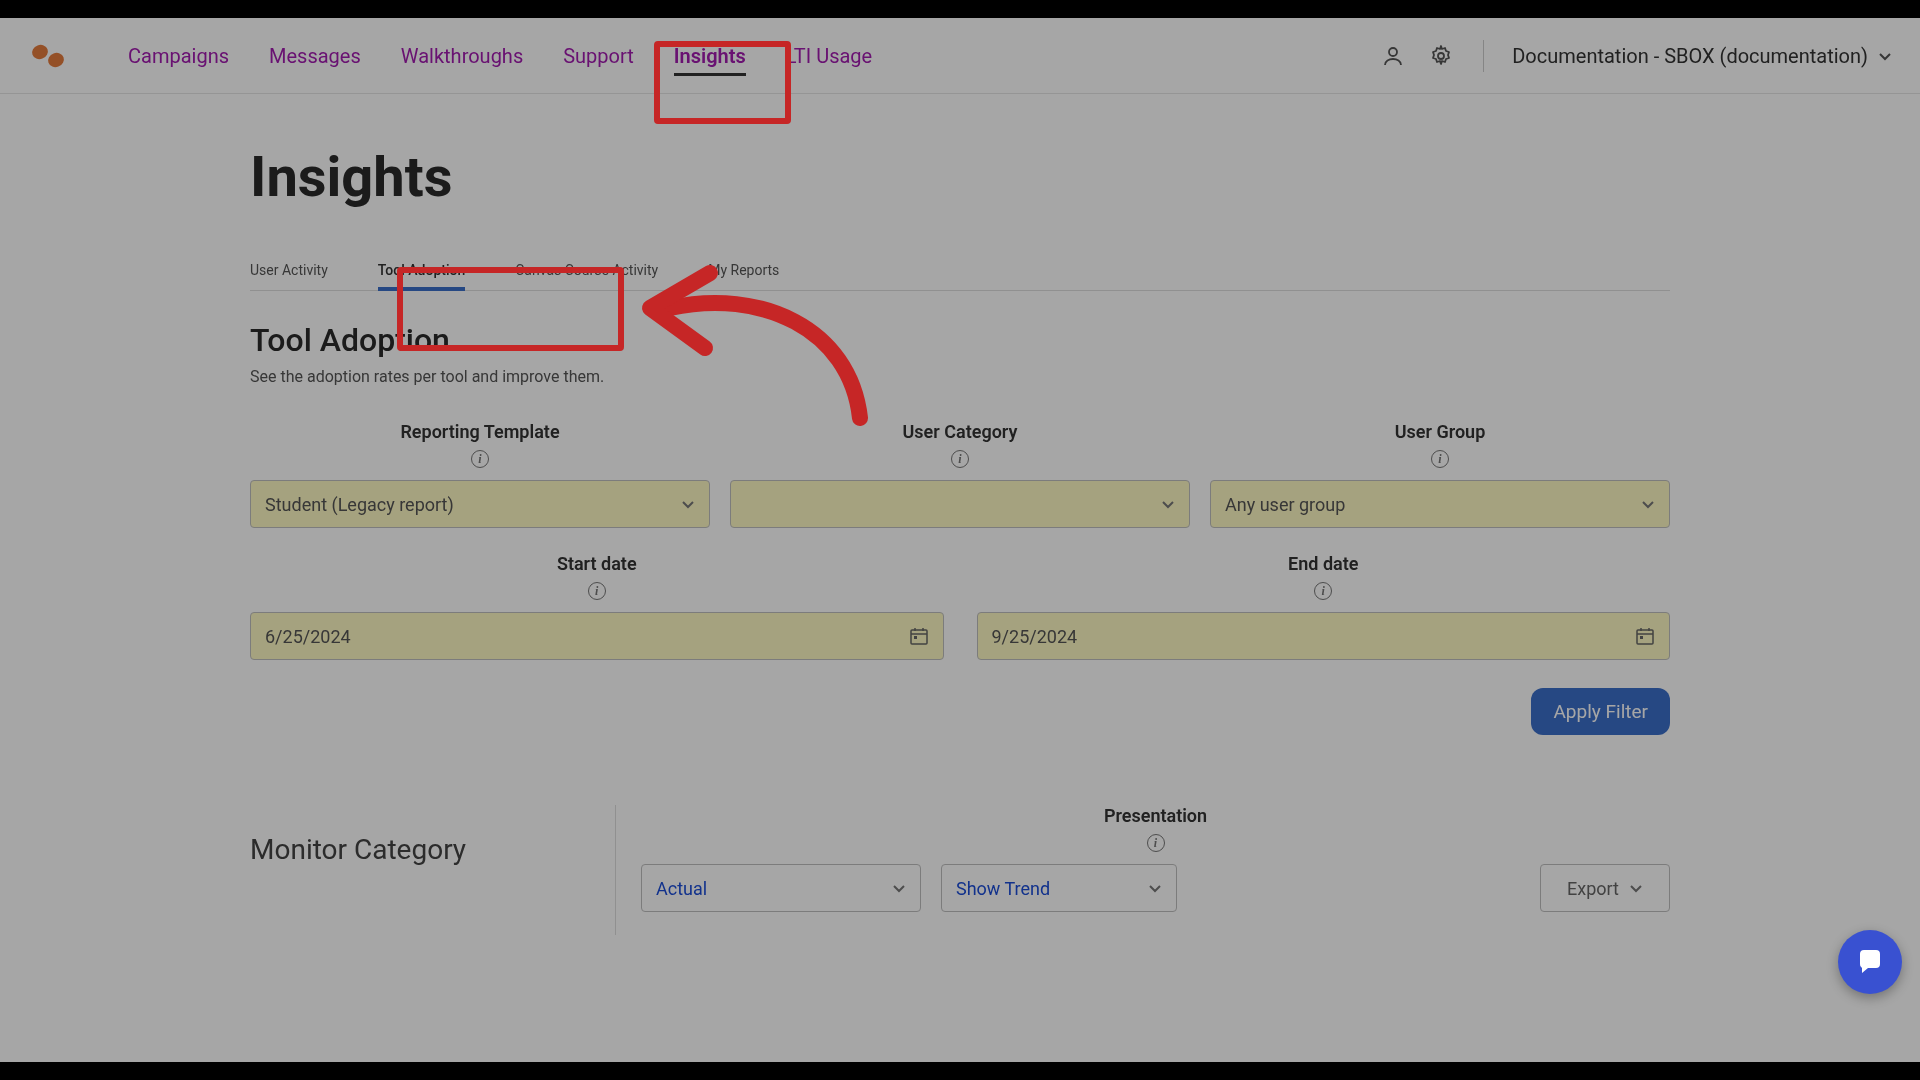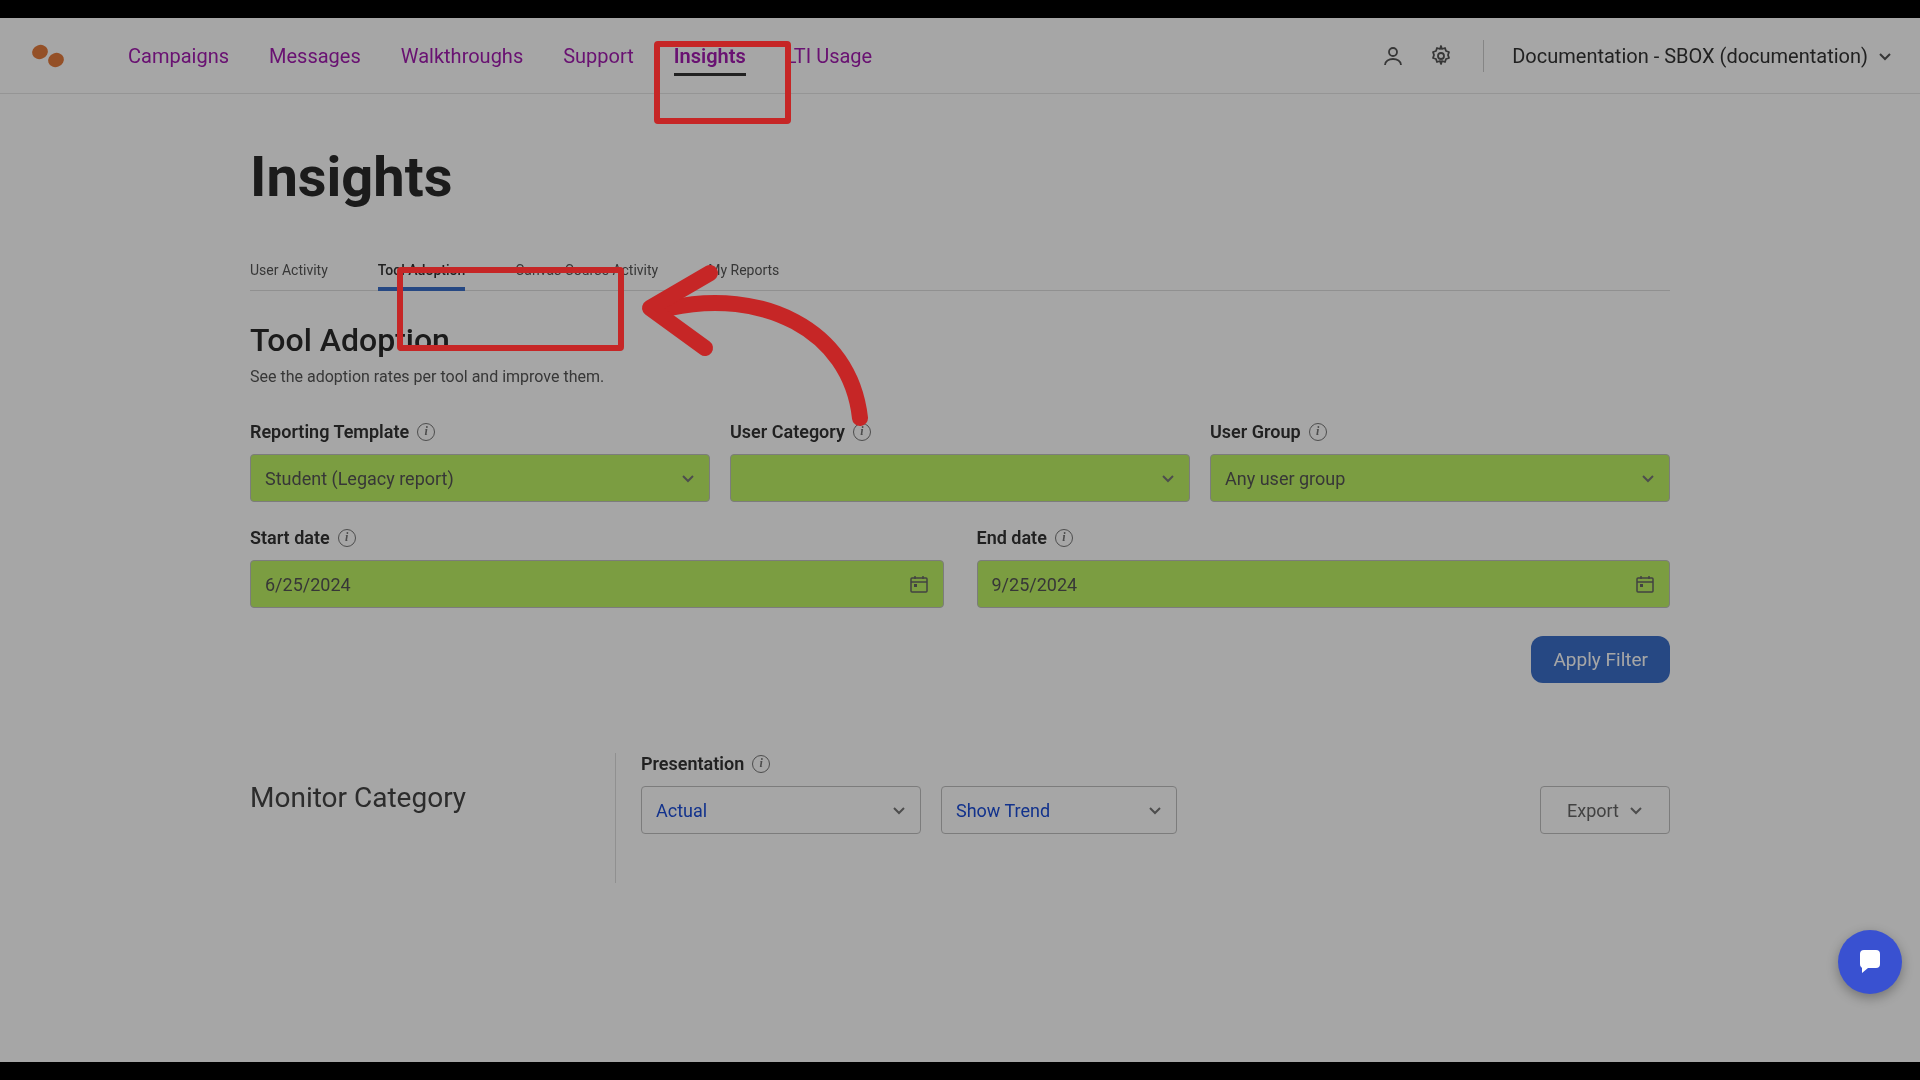--- a/index.html
+++ b/index.html
@@ -28,23 +28,23 @@
     .tab { padding: 12px 0; font-size: 14px; color: #555; cursor: pointer; position: relative; }
     .tab.active { color: #333; font-weight: 500; }
     .tab.active::after { content: ''; position: absolute; bottom: -1px; left: 0; right: 0; height: 4px; background: #3b6fc9; }
     
     .section-title { font-size: 32px; font-weight: 500; color: #2a2a2a; margin-bottom: 8px; }
     .section-desc { font-size: 16px; color: #555; margin-bottom: 35px; }
     
     .filter-row { display: flex; gap: 20px; margin-bottom: 25px; }
     .filter-row-2 { display: flex; gap: 33px; margin-bottom: 28px; }
     .filter-col { flex: 1; }
-    .filter-label { font-size: 18px; font-weight: 600; color: #333; margin-bottom: 12px; display: flex; align-items: center; gap: 8px; }
+    .filter-label { font-size: 18px; font-weight: 600; color: #333; margin-bottom: 12px; display: flex; align-items: center; gap: 8px; flex-direction: column; }
     .info-icon { width: 18px; height: 18px; border: 1.5px solid #777; border-radius: 50%; display: inline-flex; align-items: center; justify-content: center; font-size: 12px; font-style: italic; color: #777; font-family: serif; }
-    .select, .date-input { width: 100%; height: 48px; border: 1px solid #bfbfbf; border-radius: 4px; padding: 0 14px; font-size: 18px; color: #555; display: flex; align-items: center; justify-content: space-between; background: #bef264; cursor: pointer; }
+    .select, .date-input { width: 100%; height: 48px; border: 1px solid #bfbfbf; border-radius: 4px; padding: 0 14px; font-size: 18px; color: #555; display: flex; align-items: center; justify-content: space-between; background: #fef9c3; cursor: pointer; }
     .chevron { width: 14px; height: 14px; }
     .date-input .cal-icon { color: #666; }
     
     .actions-row { display: flex; justify-content: flex-end; margin-bottom: 70px; }
     .btn-primary { background: #3b6fc9; color: #fff; border: none; border-radius: 12px; padding: 12px 22px; font-size: 19px; cursor: pointer; }
     
     .lower-row { display: flex; align-items: flex-start; gap: 0; }
     .monitor-col { width: 340px; padding-right: 20px; }
     .monitor-title { font-size: 28px; color: #444; font-weight: 400; padding-top: 28px; }
     .vsep { width: 1px; background: #ddd; margin: 0 25px; align-self: stretch; min-height: 130px; }

